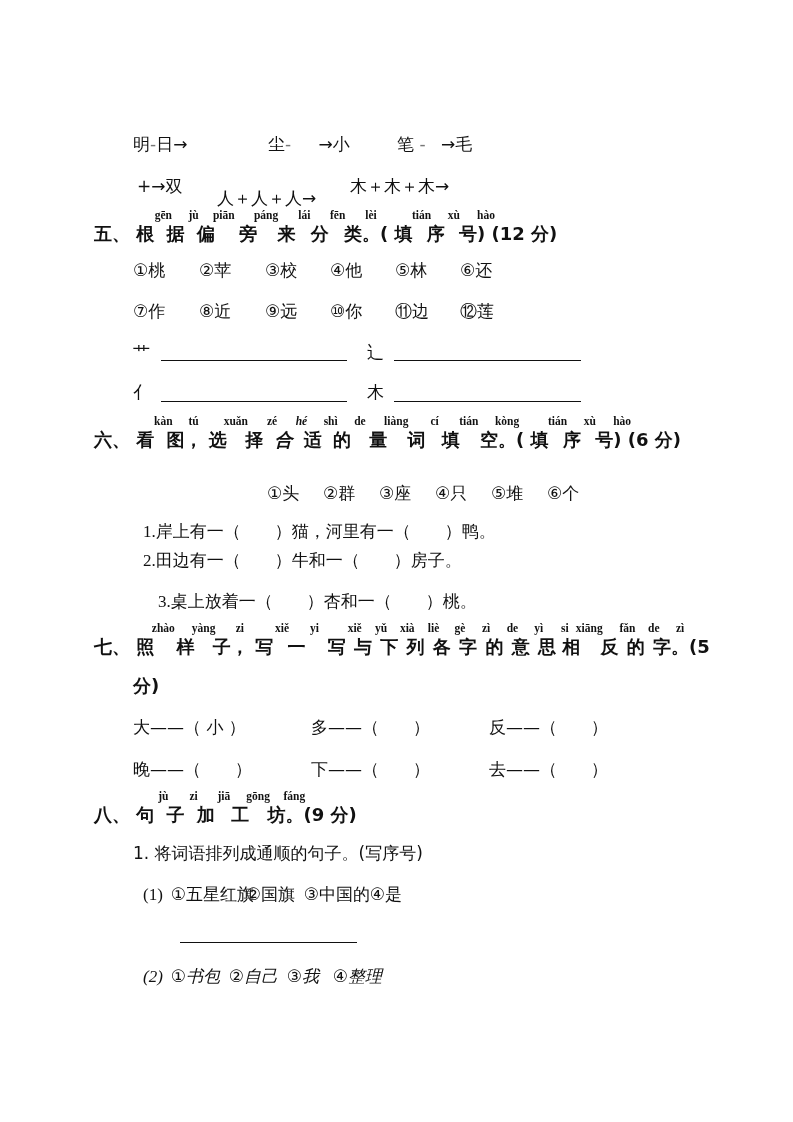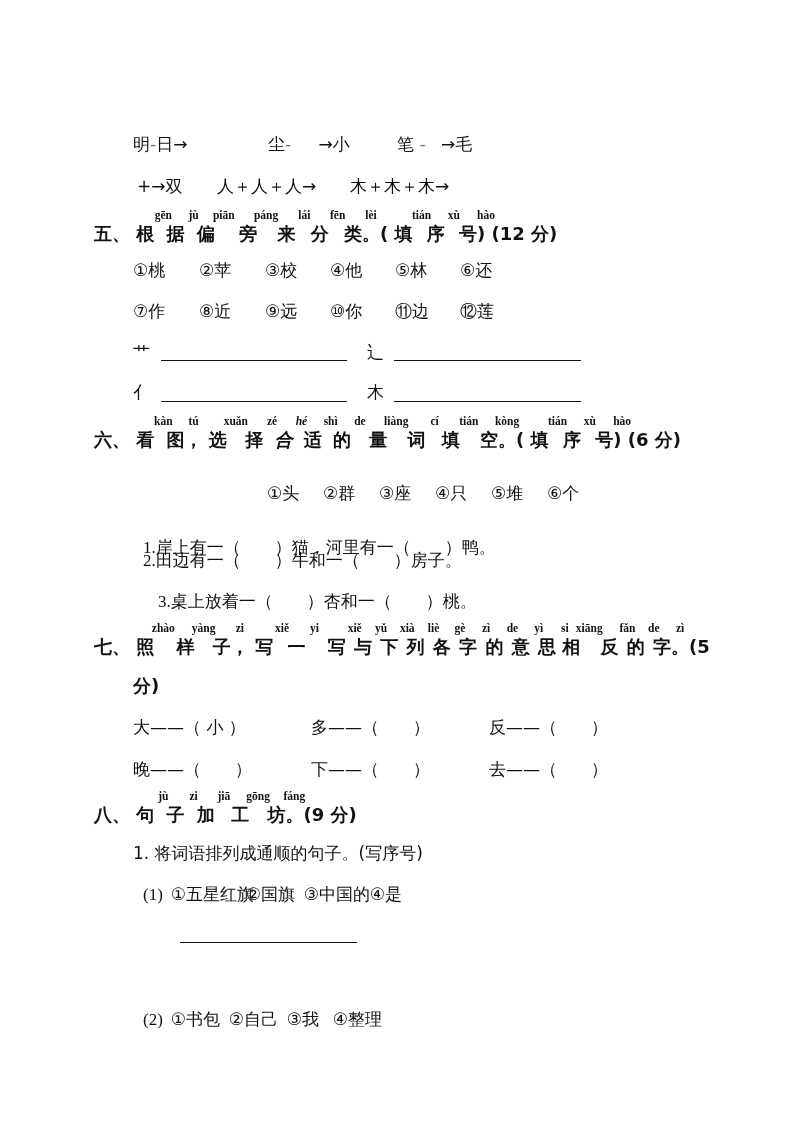--- a/index.html
+++ b/index.html
@@ -27,21 +27,21 @@
   <span>尘</span><span class="dim">-</span>
   <span style="display:inline-block;width:22px;"></span><span>→</span><span>小</span>
 </div>
 <div class="abs line" style="left:397px; top:133px;">
   <span>笔</span>
   <span class="dim">-</span>
   <span style="display:inline-block;width:10px;"></span><span>→</span><span>毛</span>
 </div>
 
 <div class="abs line" style="left:137px; top:175px;">+→双</div>
-<div class="abs line" style="left:217px; top:175px;">人＋人＋人→</div>
+<div class="abs line" style="left:217px; top:187px;">人＋人＋人→</div>
 <div class="abs line" style="left:350px; top:175px;">木＋木＋木→</div>
 
 <div class="abs heading" style="left:94px; top:222px;">
   <span>五、</span>
   <span class="ruby-wrap" style="margin-right:6px;"><span class="py">gēn</span><span>根</span></span>
   <span class="ruby-wrap" style="margin-right:6px;"><span class="py">jù</span><span>据</span></span>
   <span class="ruby-wrap" style="margin-right:18px;"><span class="py">piān</span><span>偏</span></span>
   <span class="ruby-wrap" style="margin-right:14px;"><span class="py">páng</span><span>旁</span></span>
   <span class="ruby-wrap" style="margin-right:9px;"><span class="py">lái</span><span>来</span></span>
   <span class="ruby-wrap" style="margin-right:9px;"><span class="py">fēn</span><span>分</span></span>
@@ -91,21 +91,21 @@
   <span class="ruby-wrap"><span class="py">kòng</span><span>空</span></span><span>。(</span>
   <span class="ruby-wrap" style="margin-right:8px;"><span class="py">tián</span><span>填</span></span>
   <span class="ruby-wrap" style="margin-right:8px;"><span class="py">xù</span><span>序</span></span>
   <span class="ruby-wrap"><span class="py">hào</span><span>号</span></span><span>) (6 分)</span>
 </div>
 
 <div class="abs line" style="left:267px; top:466px;">
   <span class="item" style="width:56px;">①头</span><span class="item" style="width:56px;">②群</span><span class="item" style="width:56px;margin-top:16px;">③座</span><span class="item" style="width:56px;">④只</span><span class="item" style="width:56px;">⑤堆</span><span class="item">⑥个</span>
 </div>
 
-<div class="abs line" style="left:143px; top:536px;">
+<div class="abs line" style="left:143px; top:520px;">
   <span style="font-family:'Liberation Serif', serif;">1.</span><span>岸上有一（　　）猫，河里有一（　　）鸭。</span>
 </div>
 <div class="abs line" style="left:143px; top:549px;">
   <span style="font-family:'Liberation Serif', serif;">2.</span><span>田边有一（　　）牛和一（　　）房子。</span>
 </div>
 <div class="abs line" style="left:158px; top:590px;">
   <span style="font-family:'Liberation Serif', serif;">3.</span><span>桌上放着一（　　）杏和一（　　）桃。</span>
 </div>
 
 <div class="abs heading" style="left:94px; top:635px;">
@@ -147,15 +147,15 @@
   <span class="ruby-wrap"><span class="py">fáng</span><span>坊</span></span><span>。(9 分)</span>
 </div>
 
 <div class="abs line" style="left:133px; top:842px;">1. 将词语排列成通顺的句子。(写序号)</div>
 
 <div class="abs line" style="left:143px; top:883px;">
   <span style="font-family:'Liberation Serif', serif; margin-right:8px;">(1)</span><span class="item" style="width:75px;">①五星红旗</span><span class="item" style="width:58px;">②国旗</span><span class="item" style="width:66px;">③中国的</span><span class="item">④是</span>
 </div>
 <div class="abs" style="left:180px; top:942px; width:177px; border-bottom:1.3px solid #111;"></div>
 
-<div class="abs line" style="left:143px; top:1008px;">
+<div class="abs line" style="left:143px; top:965px;font-style:italic;">
   <span style="font-family:'Liberation Serif', serif; margin-right:8px;">(2)</span><span class="item" style="width:58px;">①书包</span><span class="item" style="width:58px;">②自己</span><span class="item" style="width:46px;">③我</span><span class="item">④整理</span>
 </div>
 
 </body></html>

